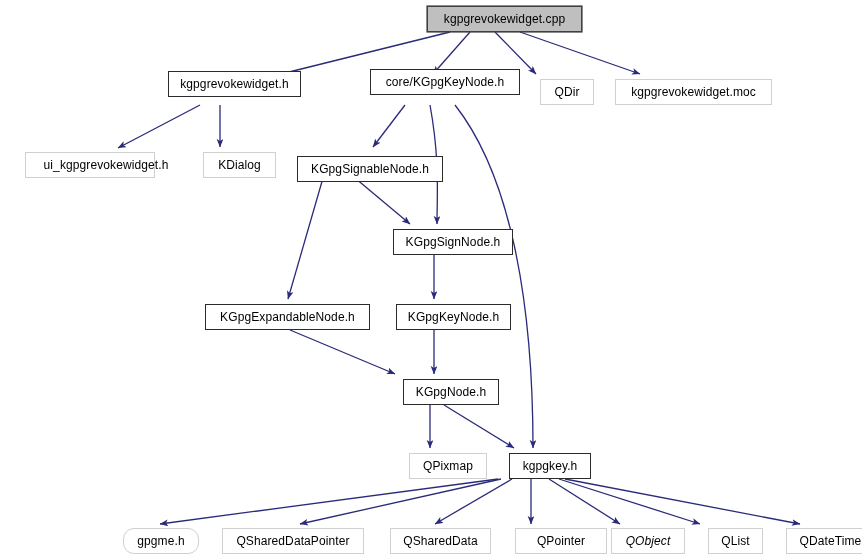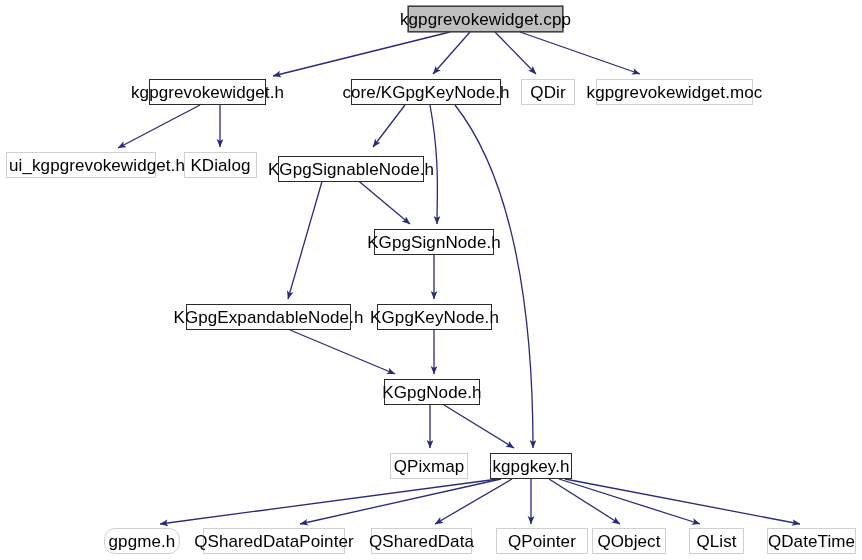--- a/index.html
+++ b/index.html
@@ -22,26 +22,27 @@
     width: 862px;
     height: 560px;
     pointer-events: none;
   }
   .node {
     position: absolute;
     box-sizing: border-box;
     display: flex;
     align-items: center;
     justify-content: center;
-    font-size: 17px;
+    font-size: 12px;
     line-height: 1;
     color: #000000;
     background: #ffffff;
     white-space: nowrap;
     letter-spacing: 0.1px;
+    margin-left: 19px;
   }
   .node.root {
     background: #bfbfbf;
     border: 1px solid #404040;
     box-shadow: 0 0 0 0.6px #404040;
   }
   .node.strong {
     border: 1.6px solid #2b2b2b;
   }
   .node.weak {
@@ -77,34 +78,34 @@
       <path d="M 498 479 L 160 524" fill="none" stroke="#2a2a7a" stroke-width="1.3" marker-end="url(#arrowhead)"></path>
       <path d="M 501 479 L 300 524" fill="none" stroke="#2a2a7a" stroke-width="1.3" marker-end="url(#arrowhead)"></path>
       <path d="M 512 479 L 435 524" fill="none" stroke="#2a2a7a" stroke-width="1.3" marker-end="url(#arrowhead)"></path>
       <path d="M 531 479 L 531 524" fill="none" stroke="#2a2a7a" stroke-width="1.3" marker-end="url(#arrowhead)"></path>
       <path d="M 549 479 L 620 524" fill="none" stroke="#2a2a7a" stroke-width="1.3" marker-end="url(#arrowhead)"></path>
       <path d="M 559 479 L 700 524" fill="none" stroke="#2a2a7a" stroke-width="1.3" marker-end="url(#arrowhead)"></path>
       <path d="M 565 479 L 800 524" fill="none" stroke="#2a2a7a" stroke-width="1.3" marker-end="url(#arrowhead)"></path>
     </svg>
   <div id="node-layer">
       <div class="node root" style="left: 408px; top: 6px; width: 155px; height: 26px;">kgpgrevokewidget.cpp</div>
-      <div class="node strong" style="left: 149px; top: 79px; width: 117px; height: 26px;">kgpgrevokewidget.h</div>
-      <div class="node strong" style="left: 351px; top: 79px; width: 150px; height: 26px;">core/KGpgKeyNode.h</div>
+      <div class="node strong" style="left: 149px; top: 71px; width: 133px; height: 26px;">kgpgrevokewidget.h</div>
+      <div class="node strong" style="left: 351px; top: 69px; width: 150px; height: 26px;">core/KGpgKeyNode.h</div>
       <div class="node weak" style="left: 521px; top: 79px; width: 54px; height: 26px;">QDir</div>
       <div class="node weak" style="left: 596px; top: 79px; width: 157px; height: 26px;">kgpgrevokewidget.moc</div>
-      <div class="node weak" style="left: 6px; top: 152px; width: 150px; height: 26px; padding-left: 32px;">ui_kgpgrevokewidget.h</div>
+      <div class="node weak" style="left: 6px; top: 152px; width: 130px; height: 26px; padding-left: 32px;">ui_kgpgrevokewidget.h</div>
       <div class="node weak" style="left: 184px; top: 152px; width: 73px; height: 26px;">KDialog</div>
       <div class="node strong" style="left: 278px; top: 156px; width: 146px; height: 26px;">KGpgSignableNode.h</div>
       <div class="node strong" style="left: 374px; top: 229px; width: 120px; height: 26px;">KGpgSignNode.h</div>
       <div class="node strong" style="left: 186px; top: 304px; width: 165px; height: 26px;">KGpgExpandableNode.h</div>
       <div class="node strong" style="left: 377px; top: 304px; width: 115px; height: 26px;">KGpgKeyNode.h</div>
       <div class="node strong" style="left: 384px; top: 379px; width: 96px; height: 26px;">KGpgNode.h</div>
       <div class="node weak" style="left: 390px; top: 453px; width: 78px; height: 26px;">QPixmap</div>
       <div class="node strong" style="left: 490px; top: 453px; width: 82px; height: 26px;">kgpgkey.h</div>
       <div class="node weak" style="left: 104px; top: 528px; width: 76px; height: 26px; border-radius: 11px;">gpgme.h</div>
       <div class="node weak" style="left: 203px; top: 528px; width: 142px; height: 26px;">QSharedDataPointer</div>
       <div class="node weak" style="left: 371px; top: 528px; width: 101px; height: 26px;">QSharedData</div>
       <div class="node weak" style="left: 496px; top: 528px; width: 92px; height: 26px;">QPointer</div>
-      <div class="node weak" style="left: 592px; top: 528px; width: 74px; height: 26px;">QObject</div>
+      <div class="node weak" style="left: 592px; top: 528px; width: 74px; height: 26px; font-style: italic;">QObject</div>
       <div class="node weak" style="left: 689px; top: 528px; width: 55px; height: 26px;">QList</div>
       <div class="node weak" style="left: 767px; top: 528px; width: 89px; height: 26px;">QDateTime</div>
     </div>
 </div>
 
 </body></html>

